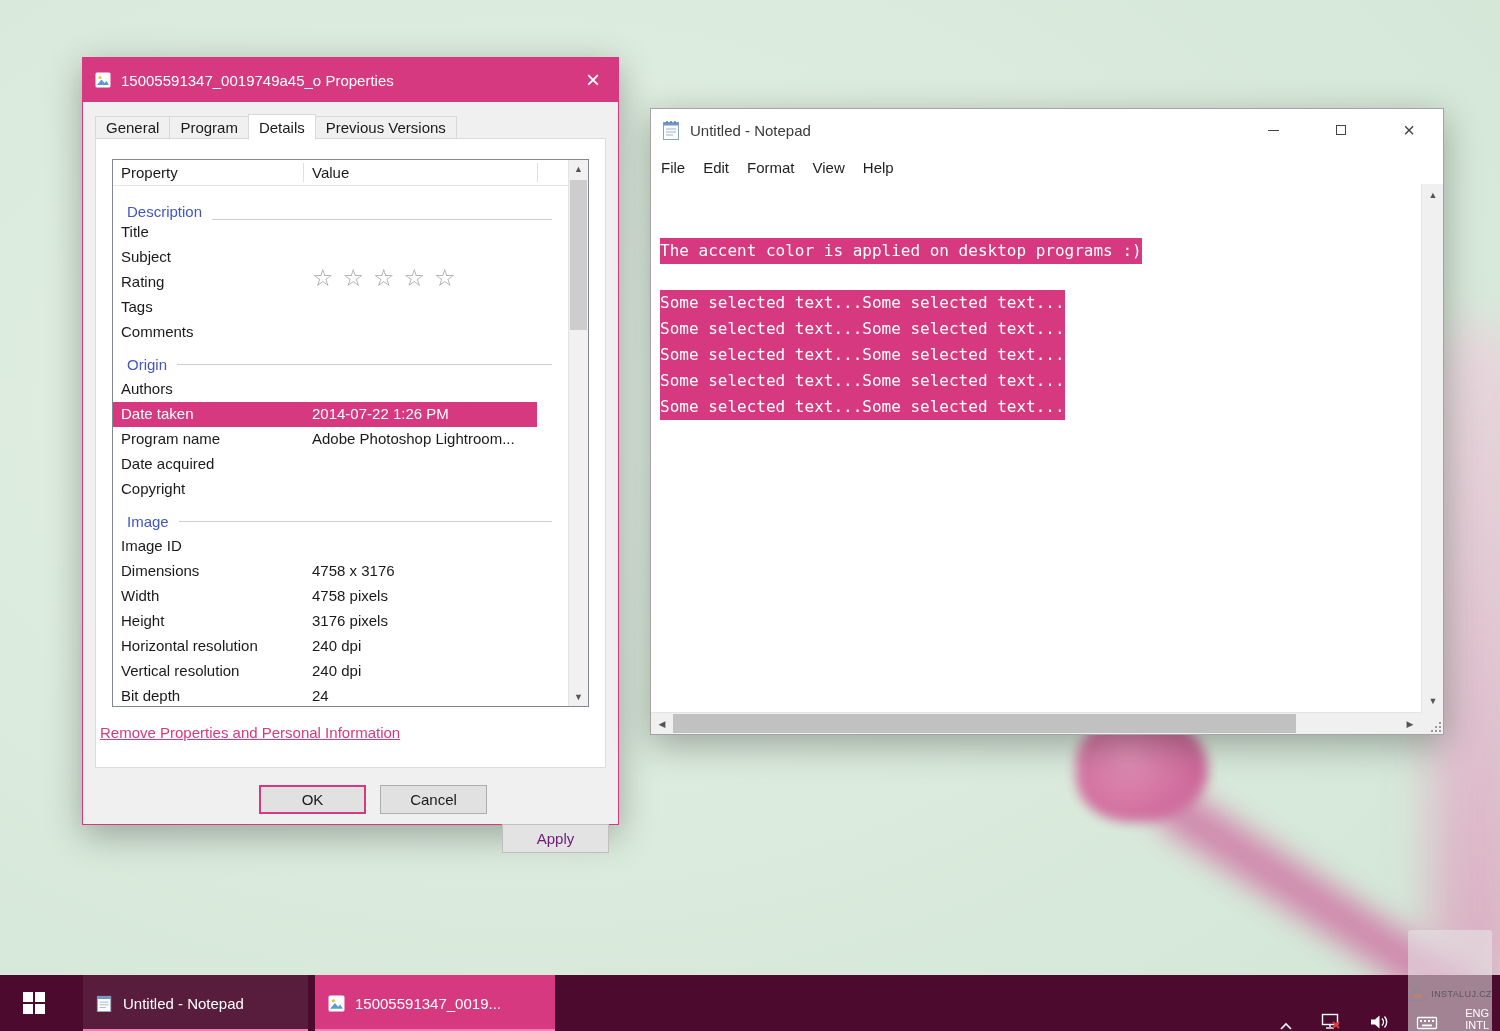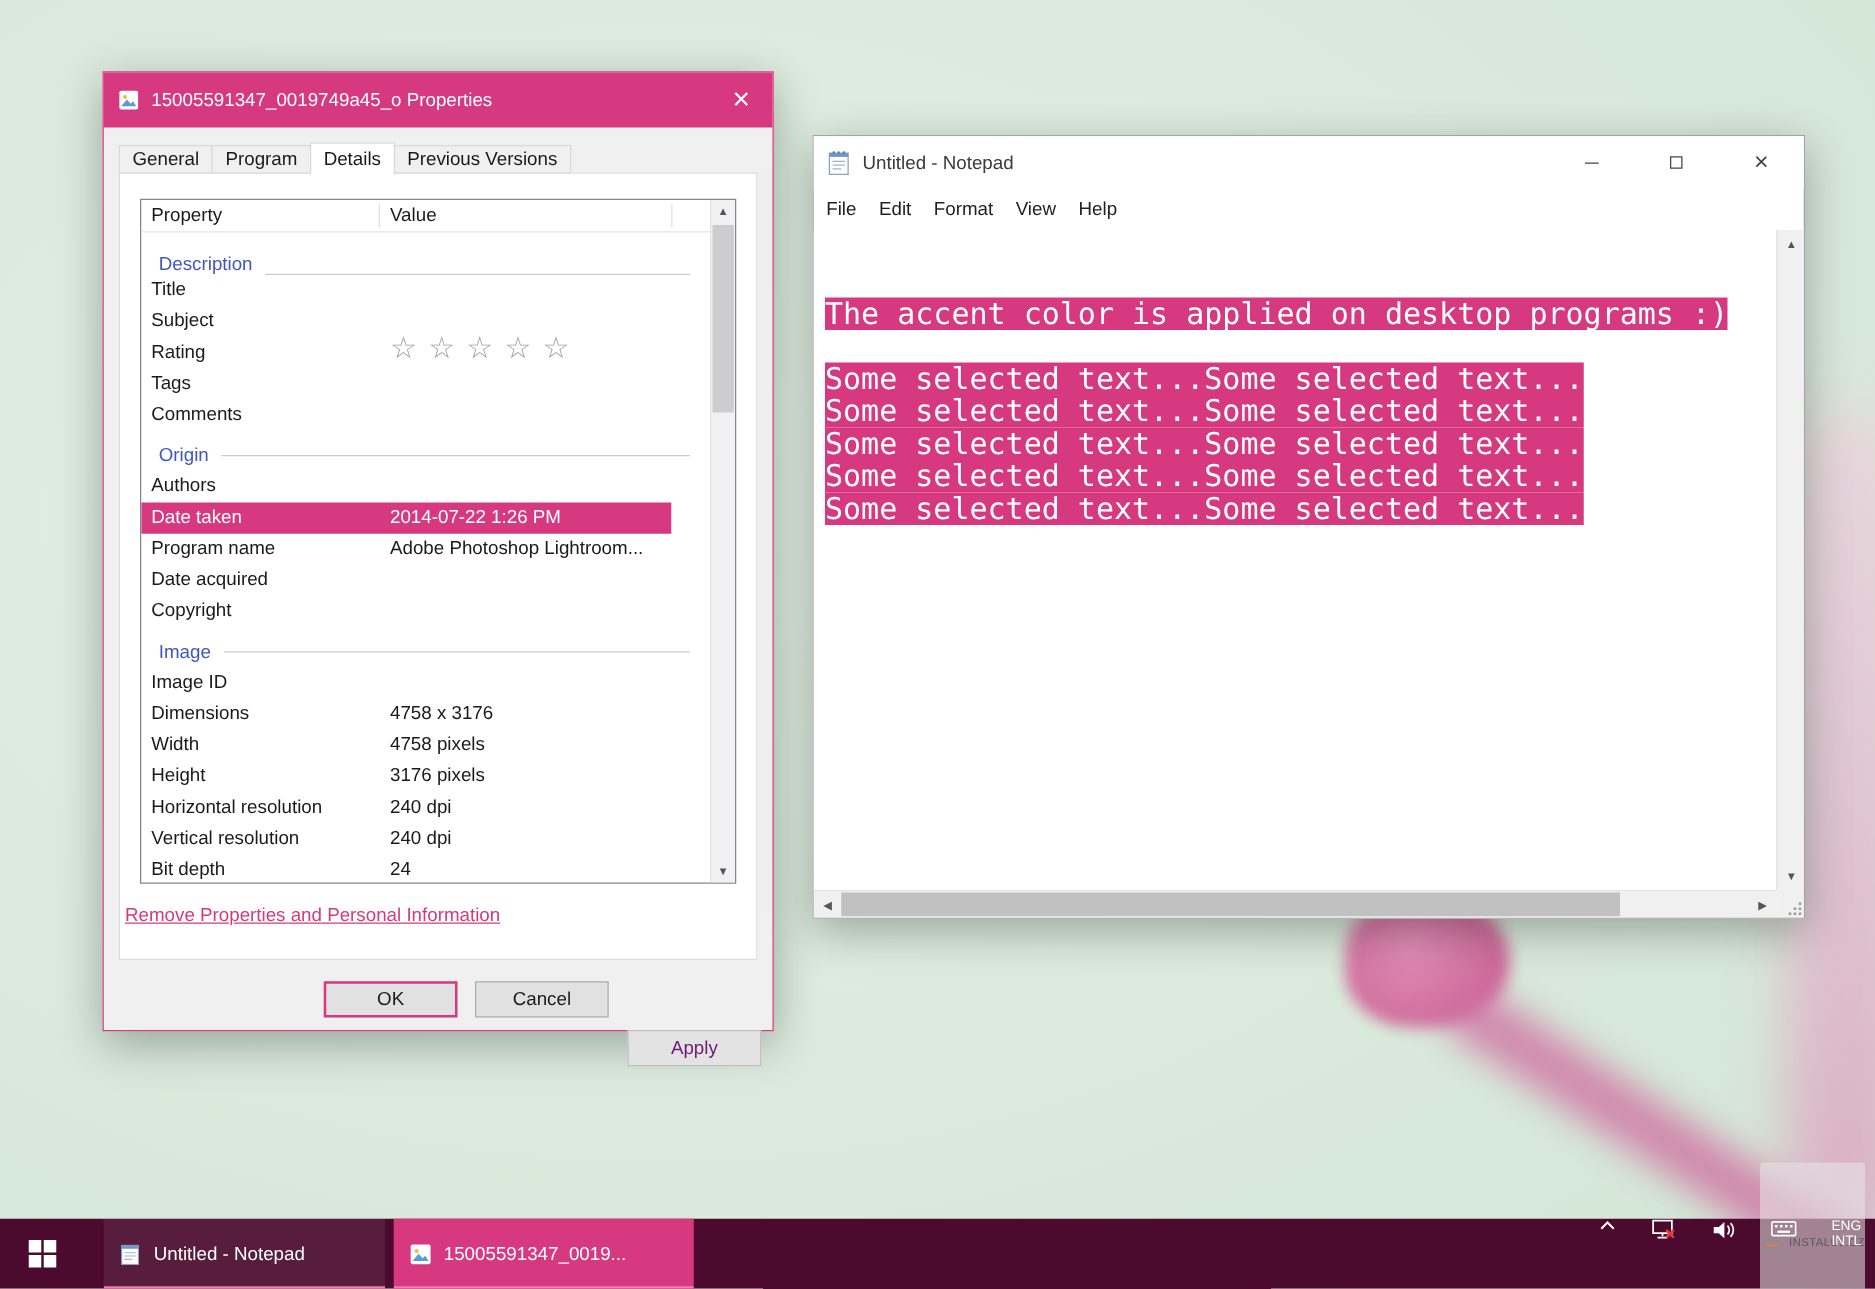--- a/index.html
+++ b/index.html
@@ -99,21 +99,21 @@
   .np-ctrl { width:68px; height:42px; display:flex; align-items:center; justify-content:center; }
   .glyph-min { width:11px; height:1px; background:#444; }
   .glyph-max { width:10px; height:10px; border:1px solid #444; }
   .glyph-close { font-size:20px; color:#444; line-height:1; }
 
   .np-menubar { height:33px; display:flex; align-items:center; padding-left:1px; }
   .np-menu-item { padding:0 9px; font-size:15px; color:#1f1f1f; }
 
   .np-text { position:absolute; left:0; top:75px; right:22px; bottom:22px;
     background:#fff; padding:2px 4px 0 9px; overflow:hidden;
-    font-family:"DejaVu Sans Mono", monospace; font-size:24px; }
+    font-family:"DejaVu Sans Mono", monospace; font-size:16px; }
   .np-line { height:26px; line-height:26px; white-space:pre; }
   .sel { display:inline-block; height:26px; background:#d6397f; color:#fff; }
 
   .np-vscroll { position:absolute; right:0; top:75px; bottom:22px; width:22px;
     background:#f0f0f0; border-left:1px solid #e4e4e4; }
   .np-hscroll { position:absolute; left:0; right:22px; bottom:0; height:22px;
     background:#f0f0f0; border-top:1px solid #e4e4e4; }
   .sb-arrow { position:absolute; width:22px; height:22px; display:flex;
     align-items:center; justify-content:center; font-size:9px; color:#555; }
   .np-sb-up { top:0; left:0; } .np-sb-down { bottom:0; left:0; }
@@ -130,21 +130,21 @@
   .win-logo { width:22px; height:22px; display:grid;
     grid-template-columns:10px 10px; grid-template-rows:10px 10px; gap:2px; }
   .win-logo span { background:#fff; }
   .task-btn { display:flex; align-items:center; gap:10px; padding:0 13px;
     color:#fff; font-size:15px; position:relative; white-space:nowrap; overflow:hidden; }
   .task-btn::after { content:""; position:absolute; left:0; right:0; bottom:0;
     height:2px; background:#ee7fb2; }
   #task-1 { margin-left:15px; width:225px; background:rgba(255,255,255,0.07); }
   #task-2 { margin-left:7px; width:240px; background:#d6397f; }
 
-  .tray { margin-left:auto; display:flex; align-items:flex-start; gap:27px;
+  .tray { margin-left:auto; display:flex; align-items:flex-end; gap:27px;
     padding-right:11px; position:relative; z-index:40; }
   .tray-icon { display:flex; align-items:center; justify-content:center; }
   .lang { color:#fff; font-size:11px; line-height:12px; text-align:left; }
 
   
   #watermark { position:absolute; right:8px; top:930px; width:84px; height:119px;
     background:rgba(232,232,232,0.55); border-radius:3px; z-index:35;
     display:flex; flex-direction:row; align-items:center; justify-content:flex-start;
     padding-top:8px; gap:4px; }
   .wm-text { font-size:9px; color:#5a5a5a; letter-spacing:.4px; }

